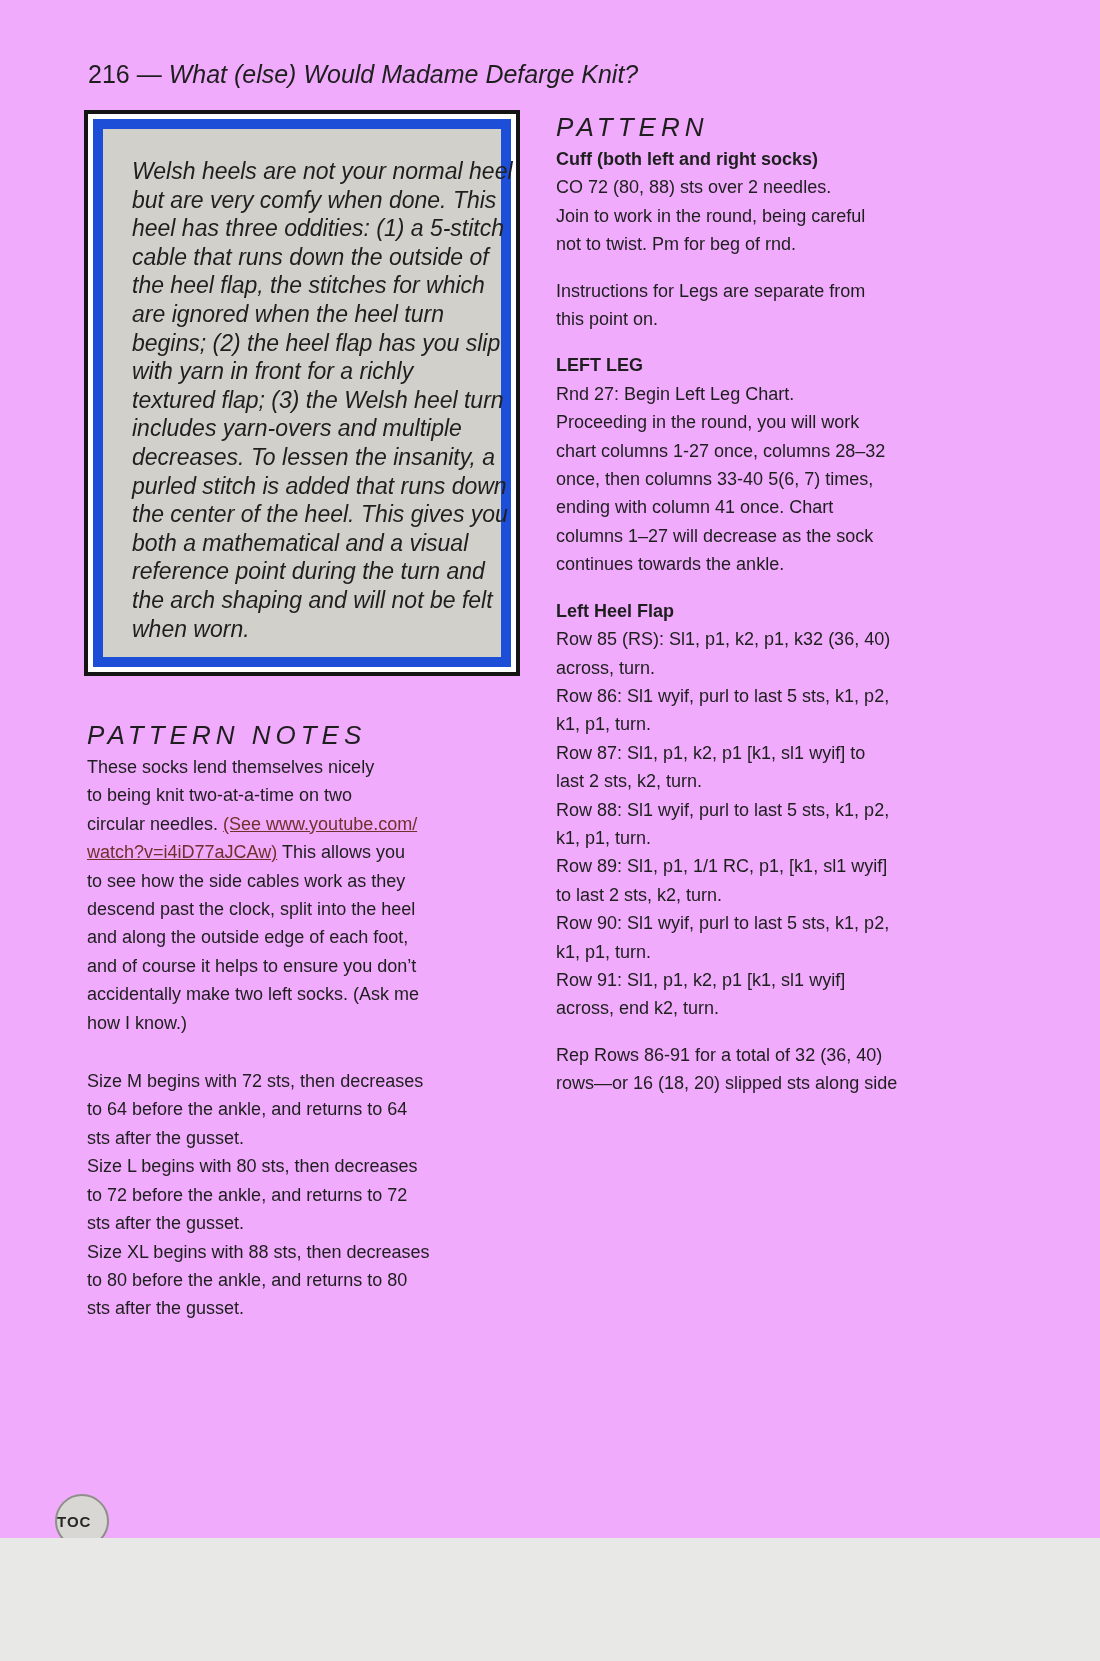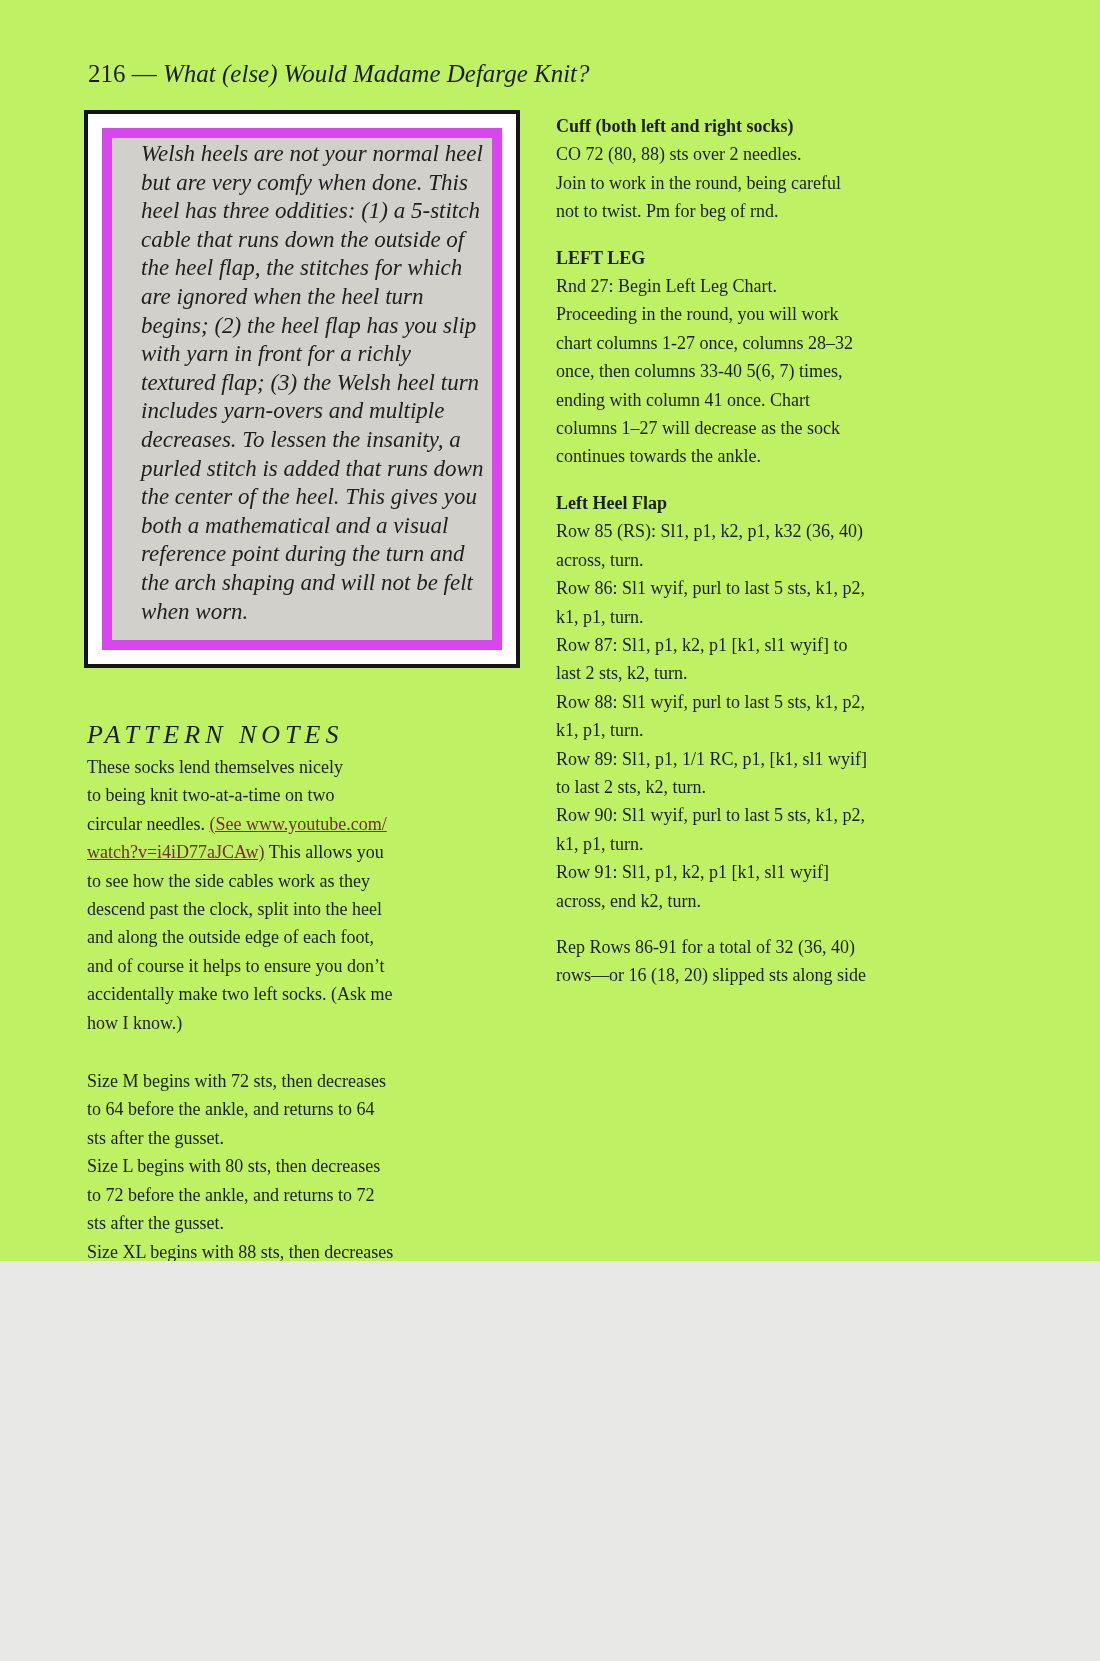--- a/index.html
+++ b/index.html
@@ -1,41 +1,41 @@
 <!DOCTYPE html>
 <html><head>
 <meta charset="utf-8">
 <title>Page 216</title>
 <style>
   html,body{margin:0;padding:0;background:#e8e8e6;}
   .page{
     position:relative;
-    width:1100px;height:1261px;
+    width:1100px;height:1538px;
     margin:0 auto;
-    background:#bef264;
-    font-family:Liberation Serif, serif;
+    background:#f0abfc;
+    font-family:Liberation Sans, sans-serif;
     color:#1e1e1e;
     overflow:hidden;
   }
   
   .running-header{
     position:absolute;left:88px;top:60px;
     font-size:25px;white-space:pre;
   }
   .running-header .book-title{font-style:italic;}
   
   .note-box-outer{
     position:absolute;left:84px;top:110px;width:436px;
     box-sizing:border-box;
     border:4px solid #141414;background:#ffffff;
   }
   .note-box-inner{
-    margin:14px;border:10px solid #d946ef;
+    margin:5px;border:10px solid #1d4ed8;
     background:#d2d0cb;
-    padding:2px 20px 14px 29px;
+    padding:28px 20px 14px 29px;
   }
   .note-box-text{
     font-style:italic;
     font-size:23px;line-height:28.6px;
     white-space:pre;color:#1f1f1f;
   }
   
   .body-text{font-size:18px;line-height:28.4px;white-space:pre;}
   .script-heading{
     font-style:italic;font-weight:normal;
@@ -109,27 +109,30 @@
 sts after the gusset.
 Size L begins with 80 sts, then decreases
 to 72 before the ankle, and returns to 72
 sts after the gusset.
 Size XL begins with 88 sts, then decreases
 to 80 before the ankle, and returns to 80
 sts after the gusset.</div>
   </div>
 
   <div class="pattern-col">
+    <h2 class="script-heading">PATTERN</h2>
 
     <div class="block body-text"><span class="block-head">Cuff (both left and right socks)</span>
 <span>CO 72 (80, 88) sts over 2 needles.
 Join to work in the round, being careful
 not to twist. Pm for beg of rnd.</span></div>
 
 
+    <div class="block body-text">Instructions for Legs are separate from
+this point on.</div>
 
     <div class="block body-text"><span class="block-head">LEFT LEG</span>
 <span>Rnd 27: Begin Left Leg Chart.
 Proceeding in the round, you will work
 chart columns 1-27 once, columns 28–32
 once, then columns 33-40 5(6, 7) times,
 ending with column 41 once. Chart
 columns 1–27 will decrease as the sock
 continues towards the ankle.</span></div>
 

